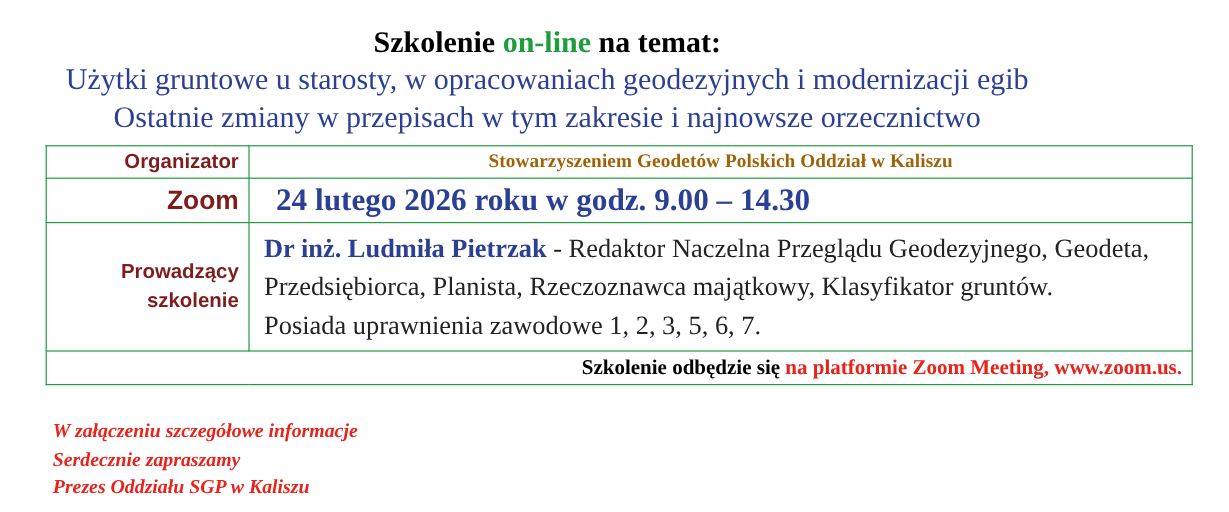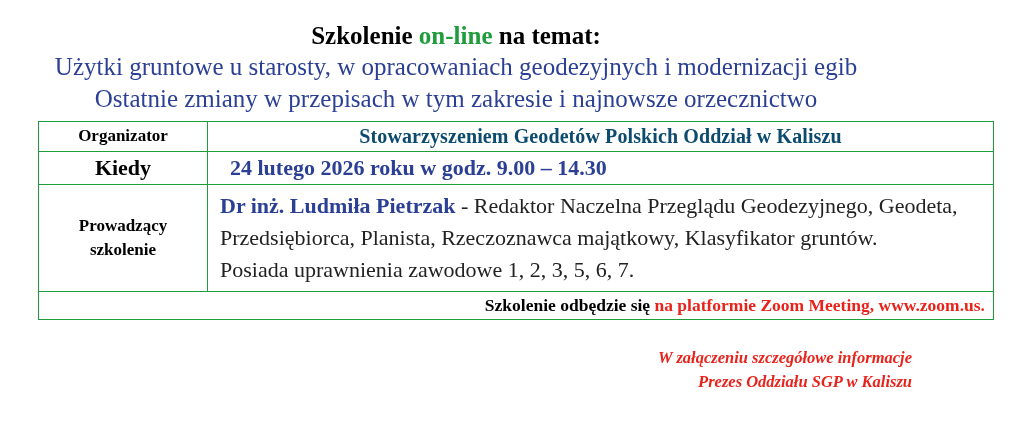--- a/index.html
+++ b/index.html
@@ -53,41 +53,41 @@
     width: 956px;
     table-layout: fixed;
   }
   table.info td {
     border: 1px solid #1f9c3c;
     padding: 3px 8px;
     vertical-align: middle;
   }
   td.lbl {
     width: 152px;
-    font-family: Liberation Serif, serif;
+    font-family: Liberation Sans, sans-serif;
     font-size: 17px;
     font-weight: bold;
-    color: #000000;
-    text-align: center;
+    color: #7f1d1d;
+    text-align: right;
     padding-left: 10px;
   }
   td.lbl.big {
     font-size: 22px;
   }
   td.val {
     text-align: center;
   }
   .org-val {
-    font-size: 20px;
+    font-size: 16px;
     font-weight: bold;
-    color: #0c4a6e;
+    color: #a16207;
     letter-spacing: 0.1px;
   }
   .when-val {
-    font-size: 22px;
+    font-size: 26px;
     font-weight: bold;
     color: #2b3f94;
     text-align: left;
     padding-left: 14px;
   }
   td.val.left {
     text-align: left;
     padding: 5px 10px 6px 12px;
   }
   .lead-line {
@@ -117,21 +117,21 @@
   
   .footer {
     margin: 26px 0 0 44px;
     color: #e8231b;
     font-family: "Liberation Serif", serif;
     font-style: italic;
     font-weight: bold;
     font-size: 16.5px;
     line-height: 1.42;
   }
-  .footer div { white-space: nowrap; text-align: right; }
+  .footer div { white-space: nowrap; }
 </style>
 </head>
 <body>
 
 <div class="page">
 
   <div class="headings">
     <div class="title-main"><span>Szkolenie </span><span class="online">on-line</span><span> na temat:</span></div>
     <div class="subtitle l1">Użytki gruntowe u starosty, w opracowaniach geodezyjnych i modernizacji egib</div>
     <div class="subtitle l3">Ostatnie zmiany w przepisach w tym zakresie i najnowsze orzecznictwo</div>
@@ -140,21 +140,21 @@
   <div class="tbl-wrap">
     <table class="info">
       <tbody>
           <tr>
         <td class="lbl">Organizator</td>
         <td class="val">
           <span class="org-val">Stowarzyszeniem Geodetów Polskich Oddział w Kaliszu</span>
         </td>
       </tr>
       <tr>
-        <td class="lbl big">Kiedy</td>
+        <td class="lbl big">Zoom</td>
         <td class="val">
           <div class="when-val">24 lutego 2026 roku w godz. 9.00 – 14.30</div>
         </td>
       </tr>
       <tr>
         <td class="lbl lbl-wrap">Prowadzący szkolenie</td>
         <td class="val left">
           <div class="lead-line"><span class="lead-name">Dr inż. Ludmiła Pietrzak</span><span> - Redaktor Naczelna Przeglądu Geodezyjnego, Geodeta,</span></div>
           <div class="lead-line">Przedsiębiorca, Planista, Rzeczoznawca majątkowy, Klasyfikator gruntów.</div>
           <div class="lead-line">Posiada uprawnienia zawodowe 1, 2, 3, 5, 6, 7.</div>
@@ -162,16 +162,17 @@
       </tr>
       <tr>
         <td class="platform" colspan="2"><span class="blk">Szkolenie odbędzie się </span><span class="red">na platformie Zoom Meeting, www.zoom.us.</span></td>
       </tr>
     </tbody>
       </table>
   </div>
 
   <div class="footer">
     <div>W załączeniu szczegółowe informacje</div>
+    <div>Serdecznie zapraszamy</div>
     <div>Prezes Oddziału SGP w Kaliszu</div>
   </div>
 
 </div>
 
 </body></html>

